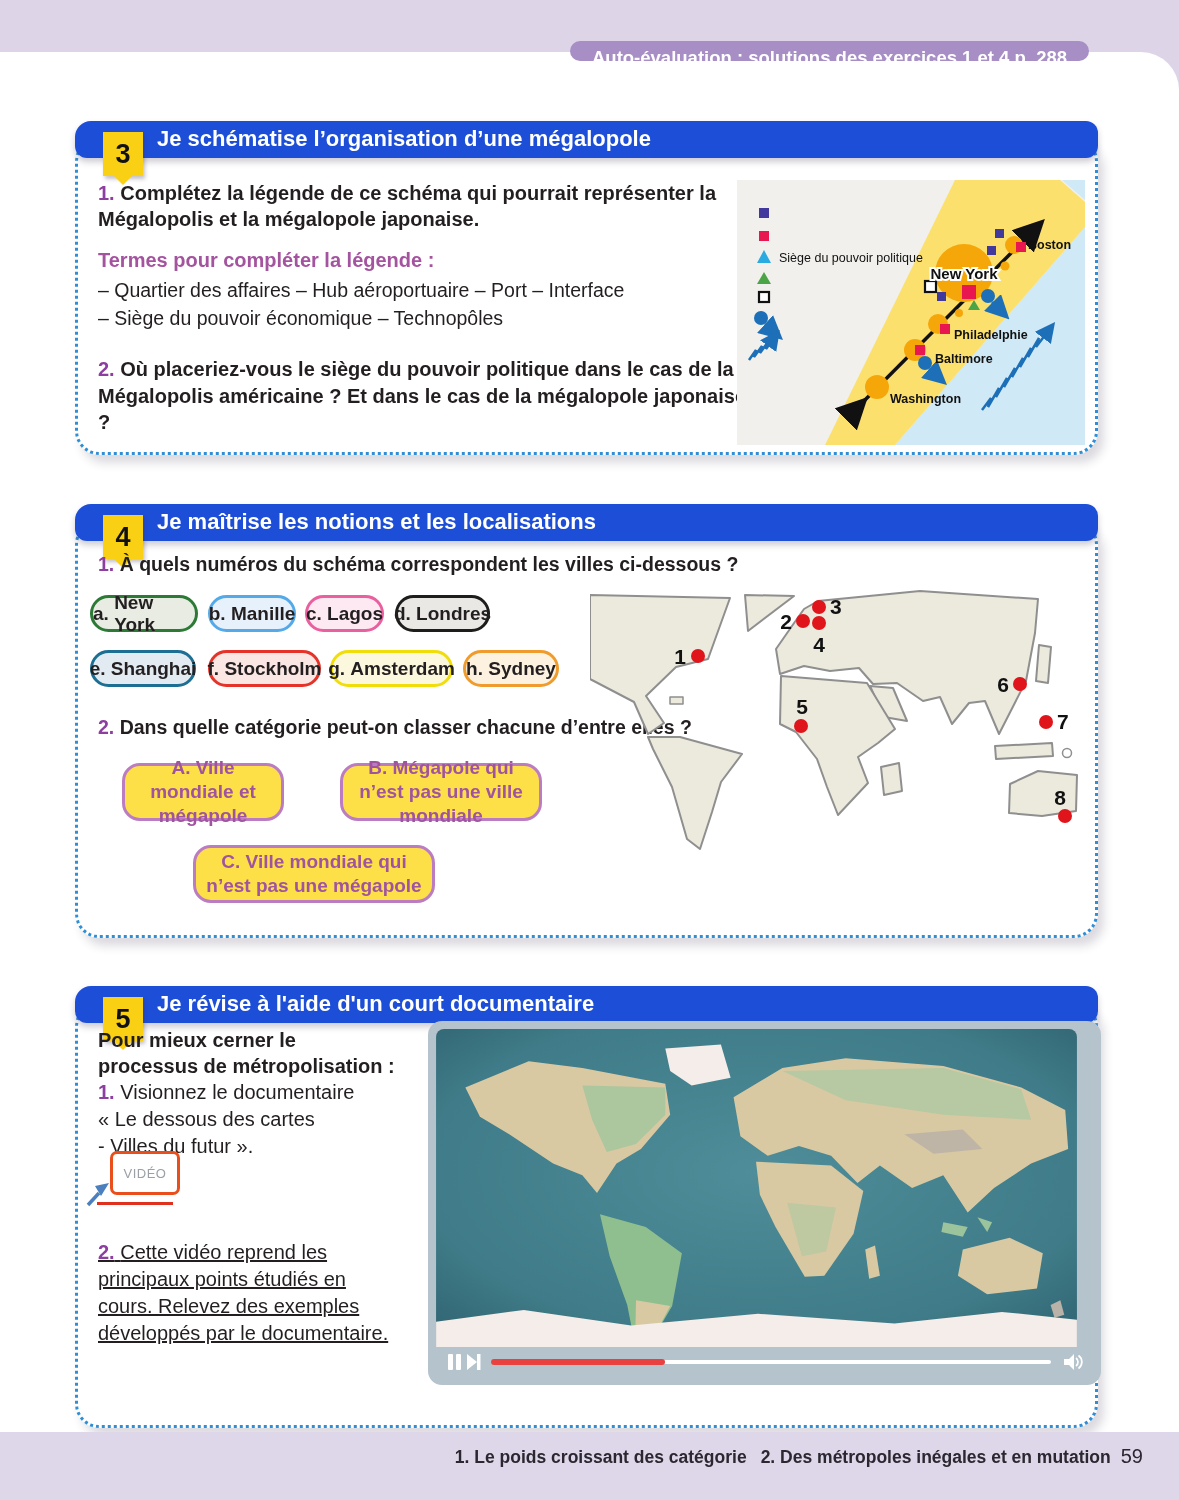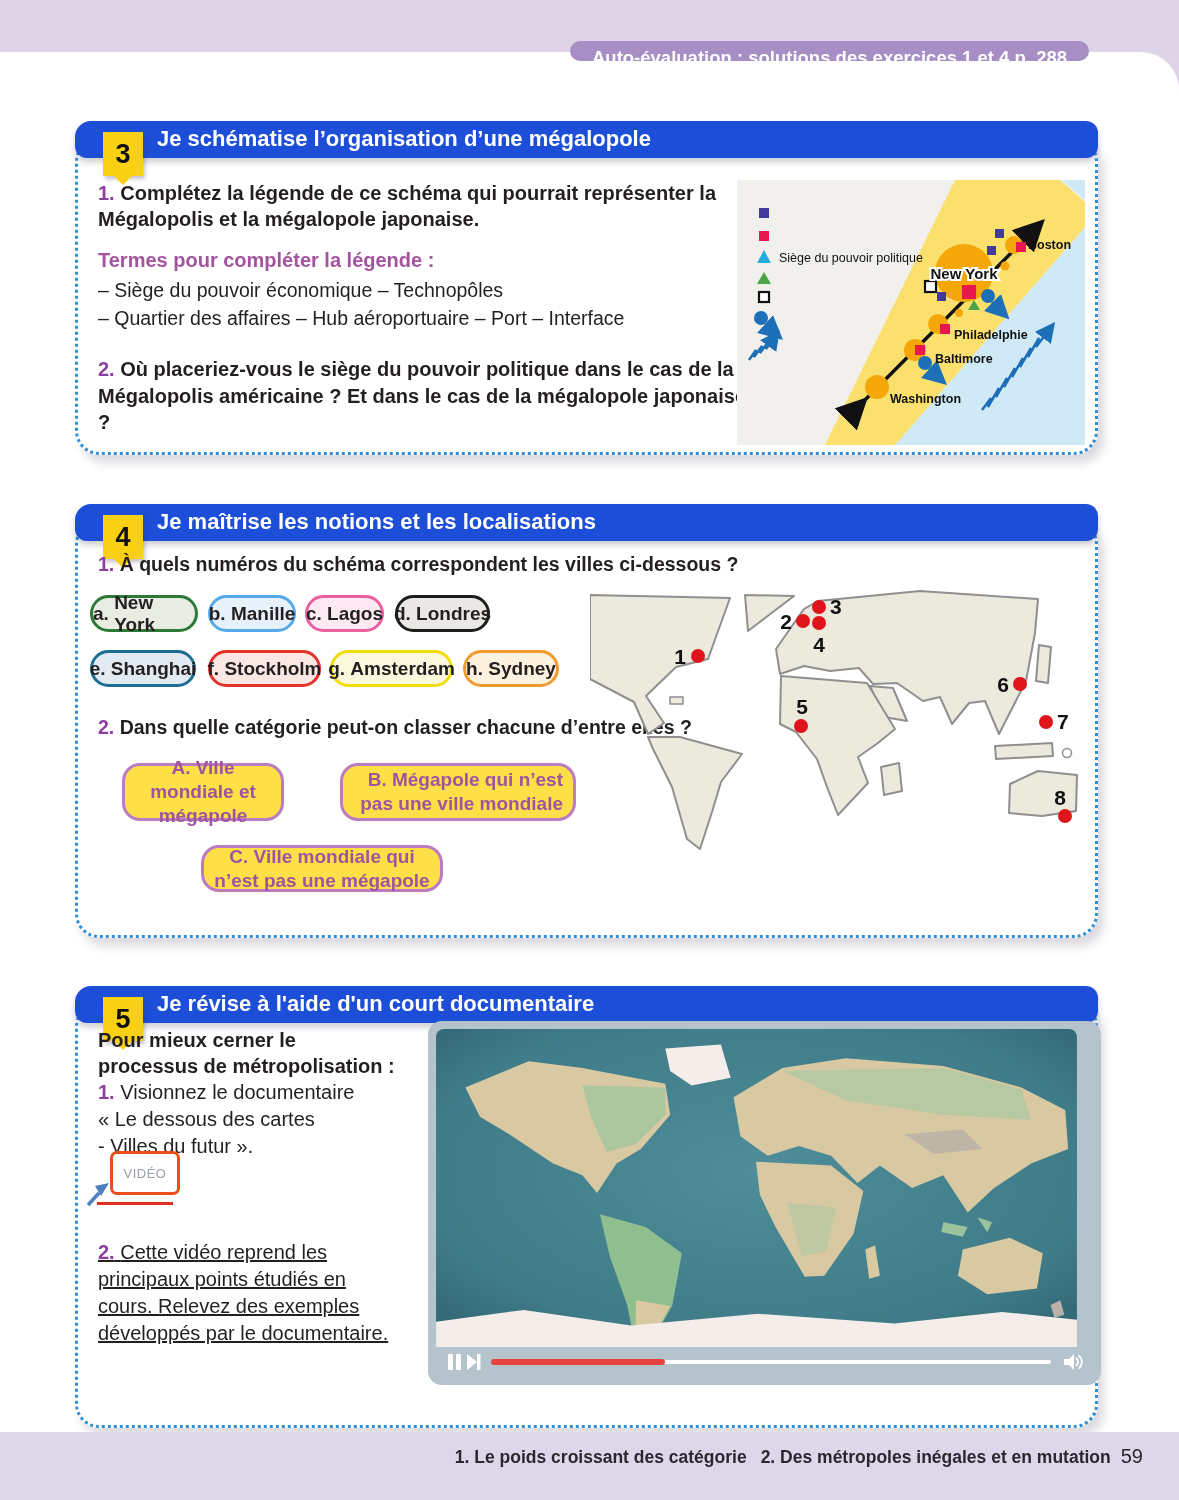--- a/index.html
+++ b/index.html
@@ -67,22 +67,22 @@
 
   <div class="section sec3">
     <div class="sec-header">
       <div class="sec-title">Je schématise l’organisation d’une mégalopole</div>
     </div>
     <div class="num-tab">3</div>
 
     <div class="s3-text">
       <p class="q"><span class="qnum">1.</span> <span>Complétez la légende de ce schéma qui pourrait représenter la Mégalopolis et la mégalopole japonaise.</span></p>
       <p class="terms-head">Termes pour compléter la légende :</p>
+      <p class="terms-line">– Quartier des affaires – Hub aéroportuaire – Port – Interface</p>
       <p class="terms-line">– Siège du pouvoir économique – Technopôles</p>
-      <p class="terms-line">– Quartier des affaires – Hub aéroportuaire – Port – Interface</p>
       <p class="q s3-q2"><span class="qnum">2.</span> <span>Où placeriez-vous le siège du pouvoir politique dans le cas de la Mégalopolis américaine ? Et dans le cas de la mégalopole japonaise ?</span></p>
     </div>
 
     <svg class="diagram" viewBox="0 0 348 265">
       <defs>
         <marker id="arrB" markerWidth="9" markerHeight="9" refX="5" refY="4.5" orient="auto">
             <path d="M0,0 L9,4.5 L0,9 Z" fill="#111"></path>
           </marker>
         <marker id="arrBlue" markerWidth="8" markerHeight="8" refX="4" refY="4" orient="auto">
             <path d="M0,0 L8,4 L0,8 Z" fill="#1d70b7"></path>
@@ -160,24 +160,24 @@
     <div class="city-pill" style="left: 12px; top: 127px; width: 106px; border-color: rgb(28, 110, 147); background: rgb(226, 235, 242);"><span>e.</span>&nbsp;<span>Shanghai</span></div>
     <div class="city-pill" style="left: 130px; top: 127px; width: 113px; border-color: rgb(229, 51, 42); background: rgb(250, 230, 226);"><span>f.</span>&nbsp;<span>Stockholm</span></div>
     <div class="city-pill" style="left: 252px; top: 127px; width: 123px; border-color: rgb(240, 221, 10); background: rgb(252, 248, 221);"><span>g.</span>&nbsp;<span>Amsterdam</span></div>
     <div class="city-pill" style="left: 385px; top: 127px; width: 96px; border-color: rgb(240, 155, 45); background: rgb(253, 241, 224);"><span>h.</span>&nbsp;<span>Sydney</span></div>
 
     <p class="s4-q2"><span class="qnum">2.</span> <span>Dans quelle catégorie peut-on classer chacune d’entre elles ?</span></p>
 
     <div class="cat-box" style="left:44px;top:240px;width:162px;height:58px;">
         <span><span>A.</span> <span>Ville mondiale et mégapole</span></span>
       </div>
-    <div class="cat-box" style="left:262px;top:240px;width:236px;height:58px;text-align:right;">
+    <div class="cat-box" style="left:262px;top:240px;width:202px;height:58px;">
         <span><span>B.</span> <span>Mégapole qui n’est pas une ville mondiale</span></span>
       </div>
-    <div class="cat-box" style="left:115px;top:322px;width:242px;height:47px;margin-left:8px;">
+    <div class="cat-box" style="left:115px;top:322px;width:242px;height:58px;">
         <span><span>C.</span> <span>Ville mondiale qui n’est pas une mégapole</span></span>
       </div>
 
     <svg class="world-map" viewBox="0 0 510 280">
       <g fill="#ece9dd" stroke="#8f8f8f" stroke-width="2" stroke-linejoin="round">
         <polygon points="0,24 140,27 118,88 86,96 56,125 74,152 58,163 44,131 0,108"></polygon>
         <rect x="80" y="126" width="13" height="7" stroke-width="1.5"></rect>
         <polygon points="155,24 204,25 158,60"></polygon>
         <polygon points="58,166 90,166 152,183 131,211 122,241 110,278 97,268 82,216 63,178"></polygon>
         <polygon points="190,103 186,78 202,55 214,38 228,30 330,20 448,28 445,62 436,110 409,163 395,130 379,132 362,153 350,126 333,130 307,112 283,113 269,97 240,100 214,95"></polygon>

